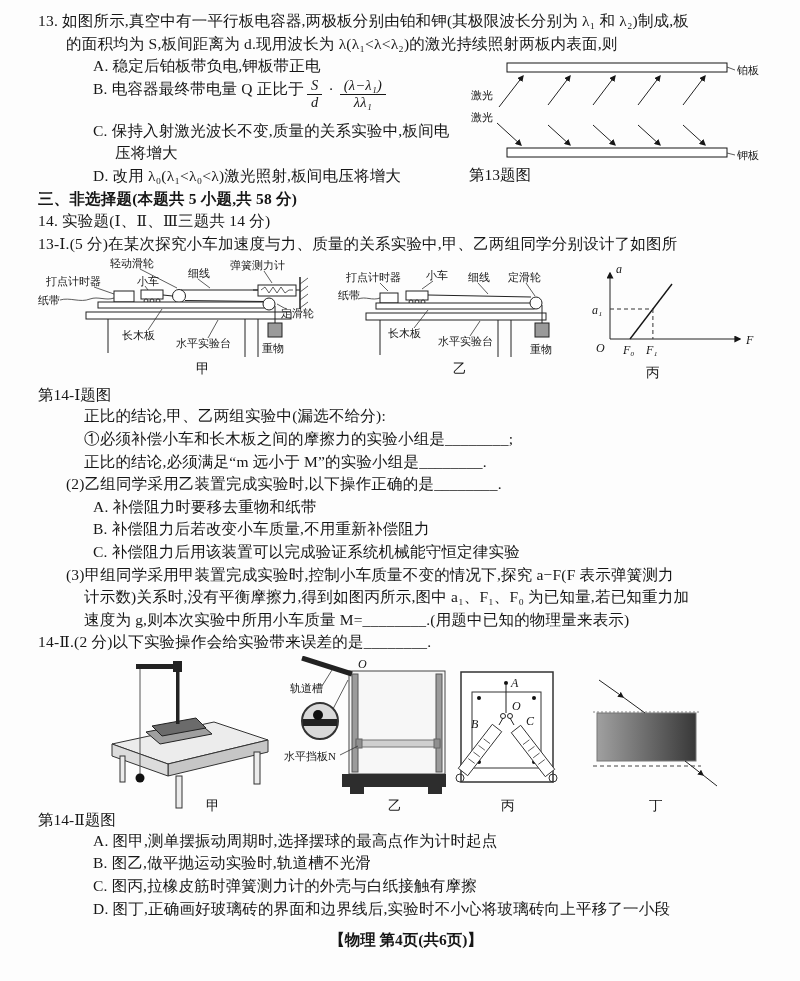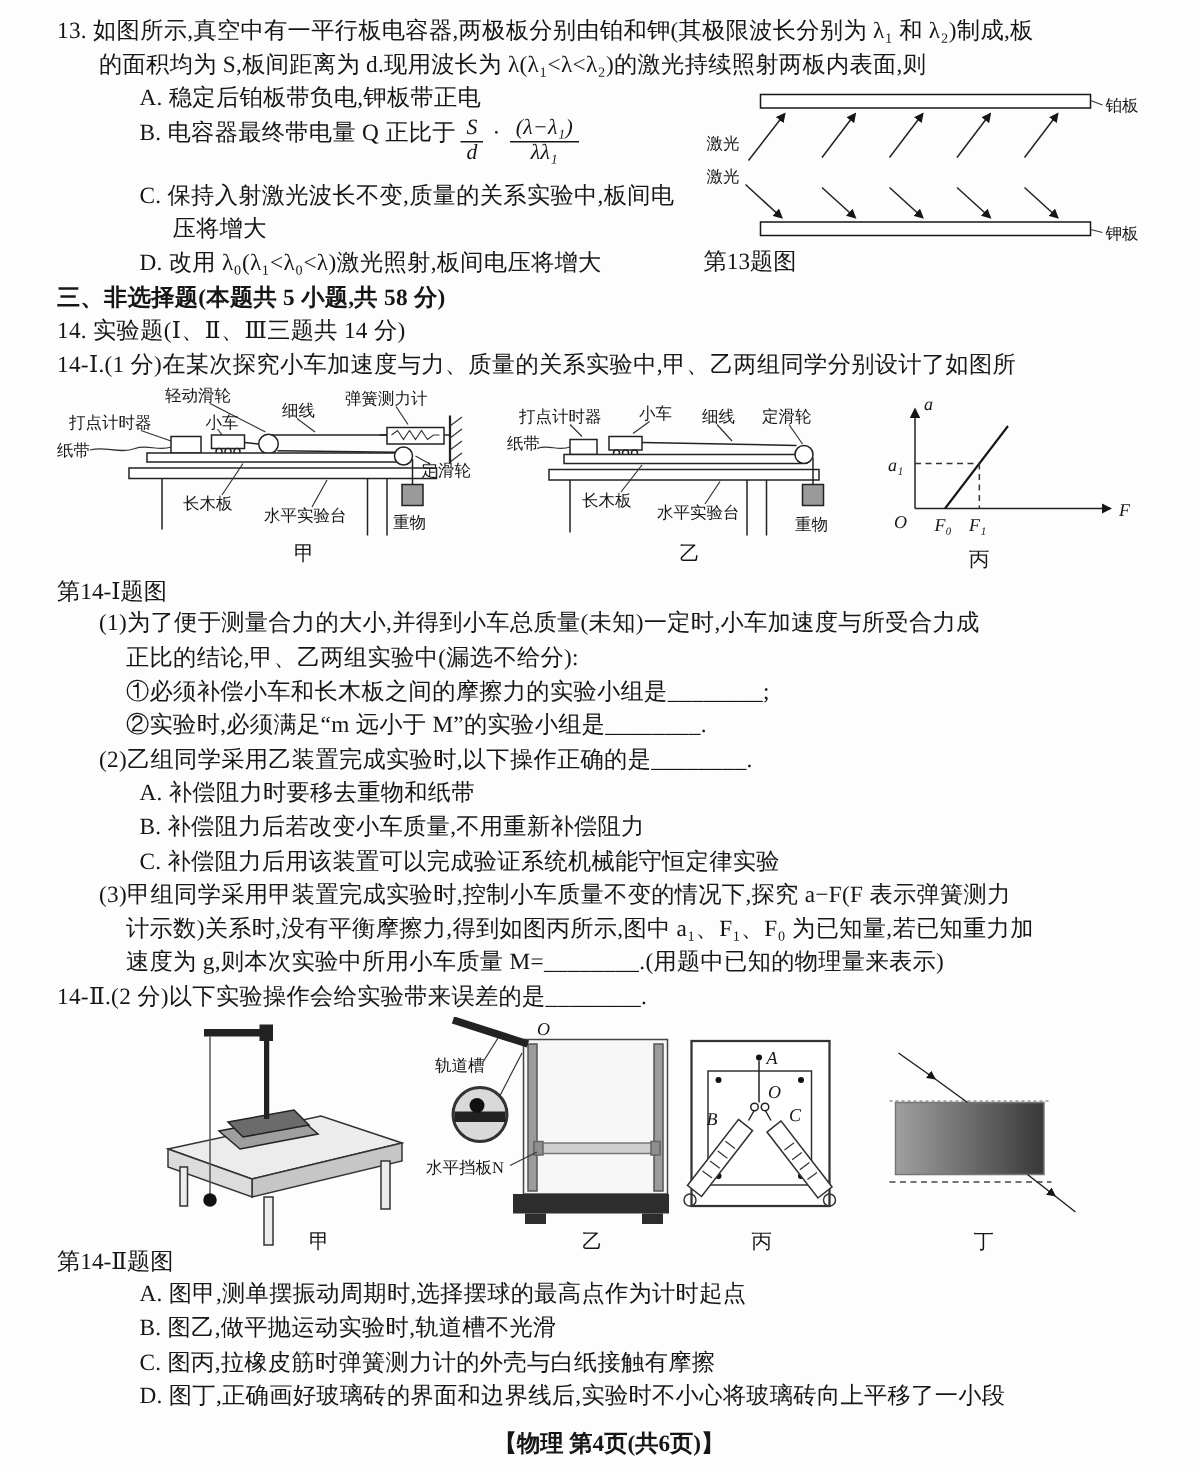--- a/index.html
+++ b/index.html
@@ -97,21 +97,21 @@
         </svg>
         <div class="figcap" style="width:300px">第13题图</div>
       </div>
     </div>
   </div>
 
   <div class="t bold">三、非选择题(本题共 5 小题,共 58 分)</div>
   <div class="t">14. 实验题(Ⅰ、Ⅱ、Ⅲ三题共 14 分)</div>
 
   <div>
-    <div class="t">14-Ⅰ.(1 分)在某次探究小车加速度与力、质量的关系实验中,甲、乙两组同学分别设计了如图所</div>
+    <div class="t">13-Ⅰ.(5 分)在某次探究小车加速度与力、质量的关系实验中,甲、乙两组同学分别设计了如图所</div>
 
     <div class="figrow1">
 
       <svg width="300" height="120" viewBox="0 0 300 120">
         <text x="72" y="10">轻动滑轮</text>
         <line x1="102" y1="12" x2="139" y2="31" class="thin"></line>
         <text x="192" y="12">弹簧测力计</text>
         <line x1="226" y1="14" x2="234" y2="26" class="thin"></line>
         <text x="150" y="20">细线</text>
         <line x1="160" y1="22" x2="172" y2="31" class="thin"></line>
@@ -217,24 +217,23 @@
         <text x="4" y="57" class="var">a₁</text>
         <text x="8" y="95" class="var">O</text>
         <text x="35" y="97" class="var">F₀</text>
         <text x="58" y="97" class="var">F₁</text>
         <text x="158" y="87" class="var">F</text>
         <text x="58" y="120" class="cap">丙</text>
       </svg>
     </div>
     <div class="figcap">第14-Ⅰ题图</div>
 
-    <div class="t ind1">(1)为了便于测量合力的大小,并得到小车总质量(未知)一定时,小车加速度与所受合力成</div>
     <div class="t ind2">正比的结论,甲、乙两组实验中(漏选不给分):</div>
     <div class="t ind2">①必须补偿小车和长木板之间的摩擦力的实验小组是________;</div>
-    <div class="t ind2">②实验时,必须满足“m 远小于 M”的实验小组是________.</div>
+    <div class="t ind2">正比的结论,必须满足“m 远小于 M”的实验小组是________.</div>
     <div class="t ind1">(2)乙组同学采用乙装置完成实验时,以下操作正确的是________.</div>
     <div class="t ind3">A. 补偿阻力时要移去重物和纸带</div>
     <div class="t ind3">B. 补偿阻力后若改变小车质量,不用重新补偿阻力</div>
     <div class="t ind3">C. 补偿阻力后用该装置可以完成验证系统机械能守恒定律实验</div>
     <div class="t ind1">(3)甲组同学采用甲装置完成实验时,控制小车质量不变的情况下,探究 a−F(F 表示弹簧测力</div>
     <div class="t ind2">计示数)关系时,没有平衡摩擦力,得到如图丙所示,图中 a₁、F₁、F₀ 为已知量,若已知重力加</div>
     <div class="t ind2">速度为 g,则本次实验中所用小车质量 M=________.(用题中已知的物理量来表示)</div>
   </div>
 
   <div>

